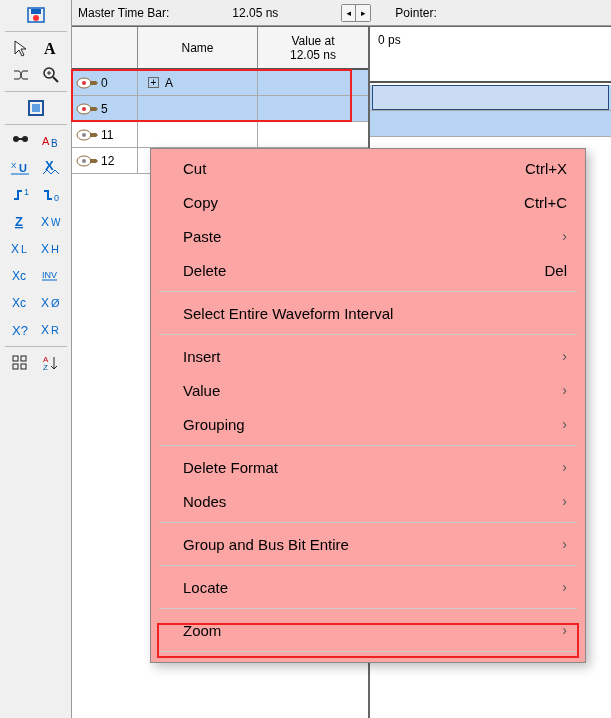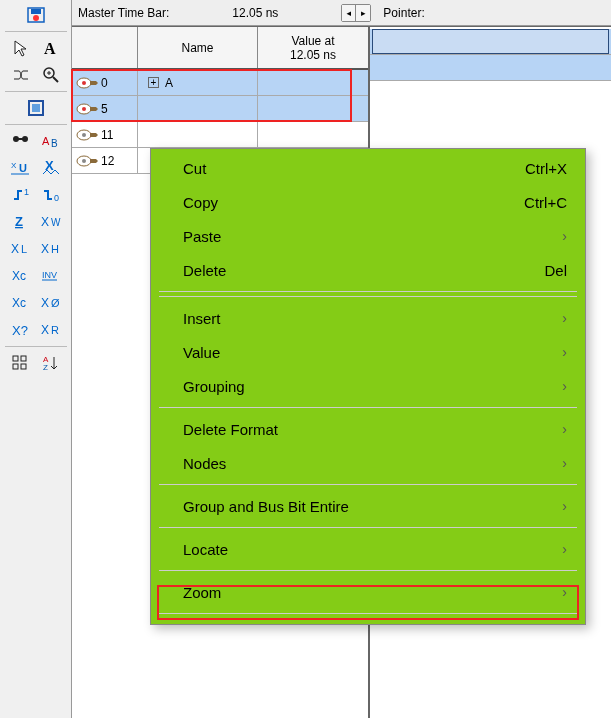--- a/index.html
+++ b/index.html
@@ -181,21 +181,21 @@
     background:#c9dcf3;
     margin:2px 2px;
   }
 
   
   .ctxmenu {
     position:absolute;
     top:148px;
     left:150px;
     width:436px;
-    background:#84cc16;
+    background:#fca5a5;
     border:1px solid #888;
     box-shadow: 4px 4px 10px rgba(0,0,0,0.25);
     z-index:100;
     font-size:15px;
     padding:2px 0 6px 0;
   }
   .ctxitem {
     height:34px;
     display:flex;
     align-items:center;
@@ -414,21 +414,21 @@
   </div>
 
   <div class="main">
     <div class="timebar">
       <span>Master Time Bar:</span>
       <span class="timeval">12.05 ns</span>
       <div class="stepper">
         <div>◂</div>
         <div>▸</div>
       </div>
-      <span style="margin-left:6px">Pointer:</span>
+      <span style="margin-left:18px">Pointer:</span>
     </div>
 
     <div class="content">
 
       <div class="sigpanel">
         <div class="sighdr">
           <div class="col-idx"></div>
           <div class="col-name">Name</div>
           <div class="col-val">
             <span>Value at</span>
@@ -490,20 +490,23 @@
               </div>
               <div class="c-name">
                 <span></span>
               </div>
               <div class="c-val"></div>
             </div>
           </div>
       </div>
 
       <div class="wavepanel">
+        <div class="wavehdr">
+          <span class="tick">0 ps</span>
+        </div>
         <div class="waverows" id="waverows">
             <div class="waverow sel">
               <div class="bar"></div>
             </div>
             <div class="waverow sel"></div>
           </div>
       </div>
     </div>
   </div>
 </div>
@@ -519,20 +522,23 @@
     </div>
     <div class="ctxitem">
       <span>Paste</span>
       <span class="arrow">›</span>
     </div>
     <div class="ctxitem">
       <span>Delete</span>
       <span>Del</span>
     </div>
     <div class="ctxsep"></div>
+    <div class="ctxitem">
+      <span>Select Entire Waveform Interval</span>
+    </div>
     <div class="ctxsep"></div>
     <div class="ctxitem">
       <span>Insert</span>
       <span class="arrow">›</span>
     </div>
     <div class="ctxitem">
       <span>Value</span>
       <span class="arrow">›</span>
     </div>
     <div class="ctxitem">

